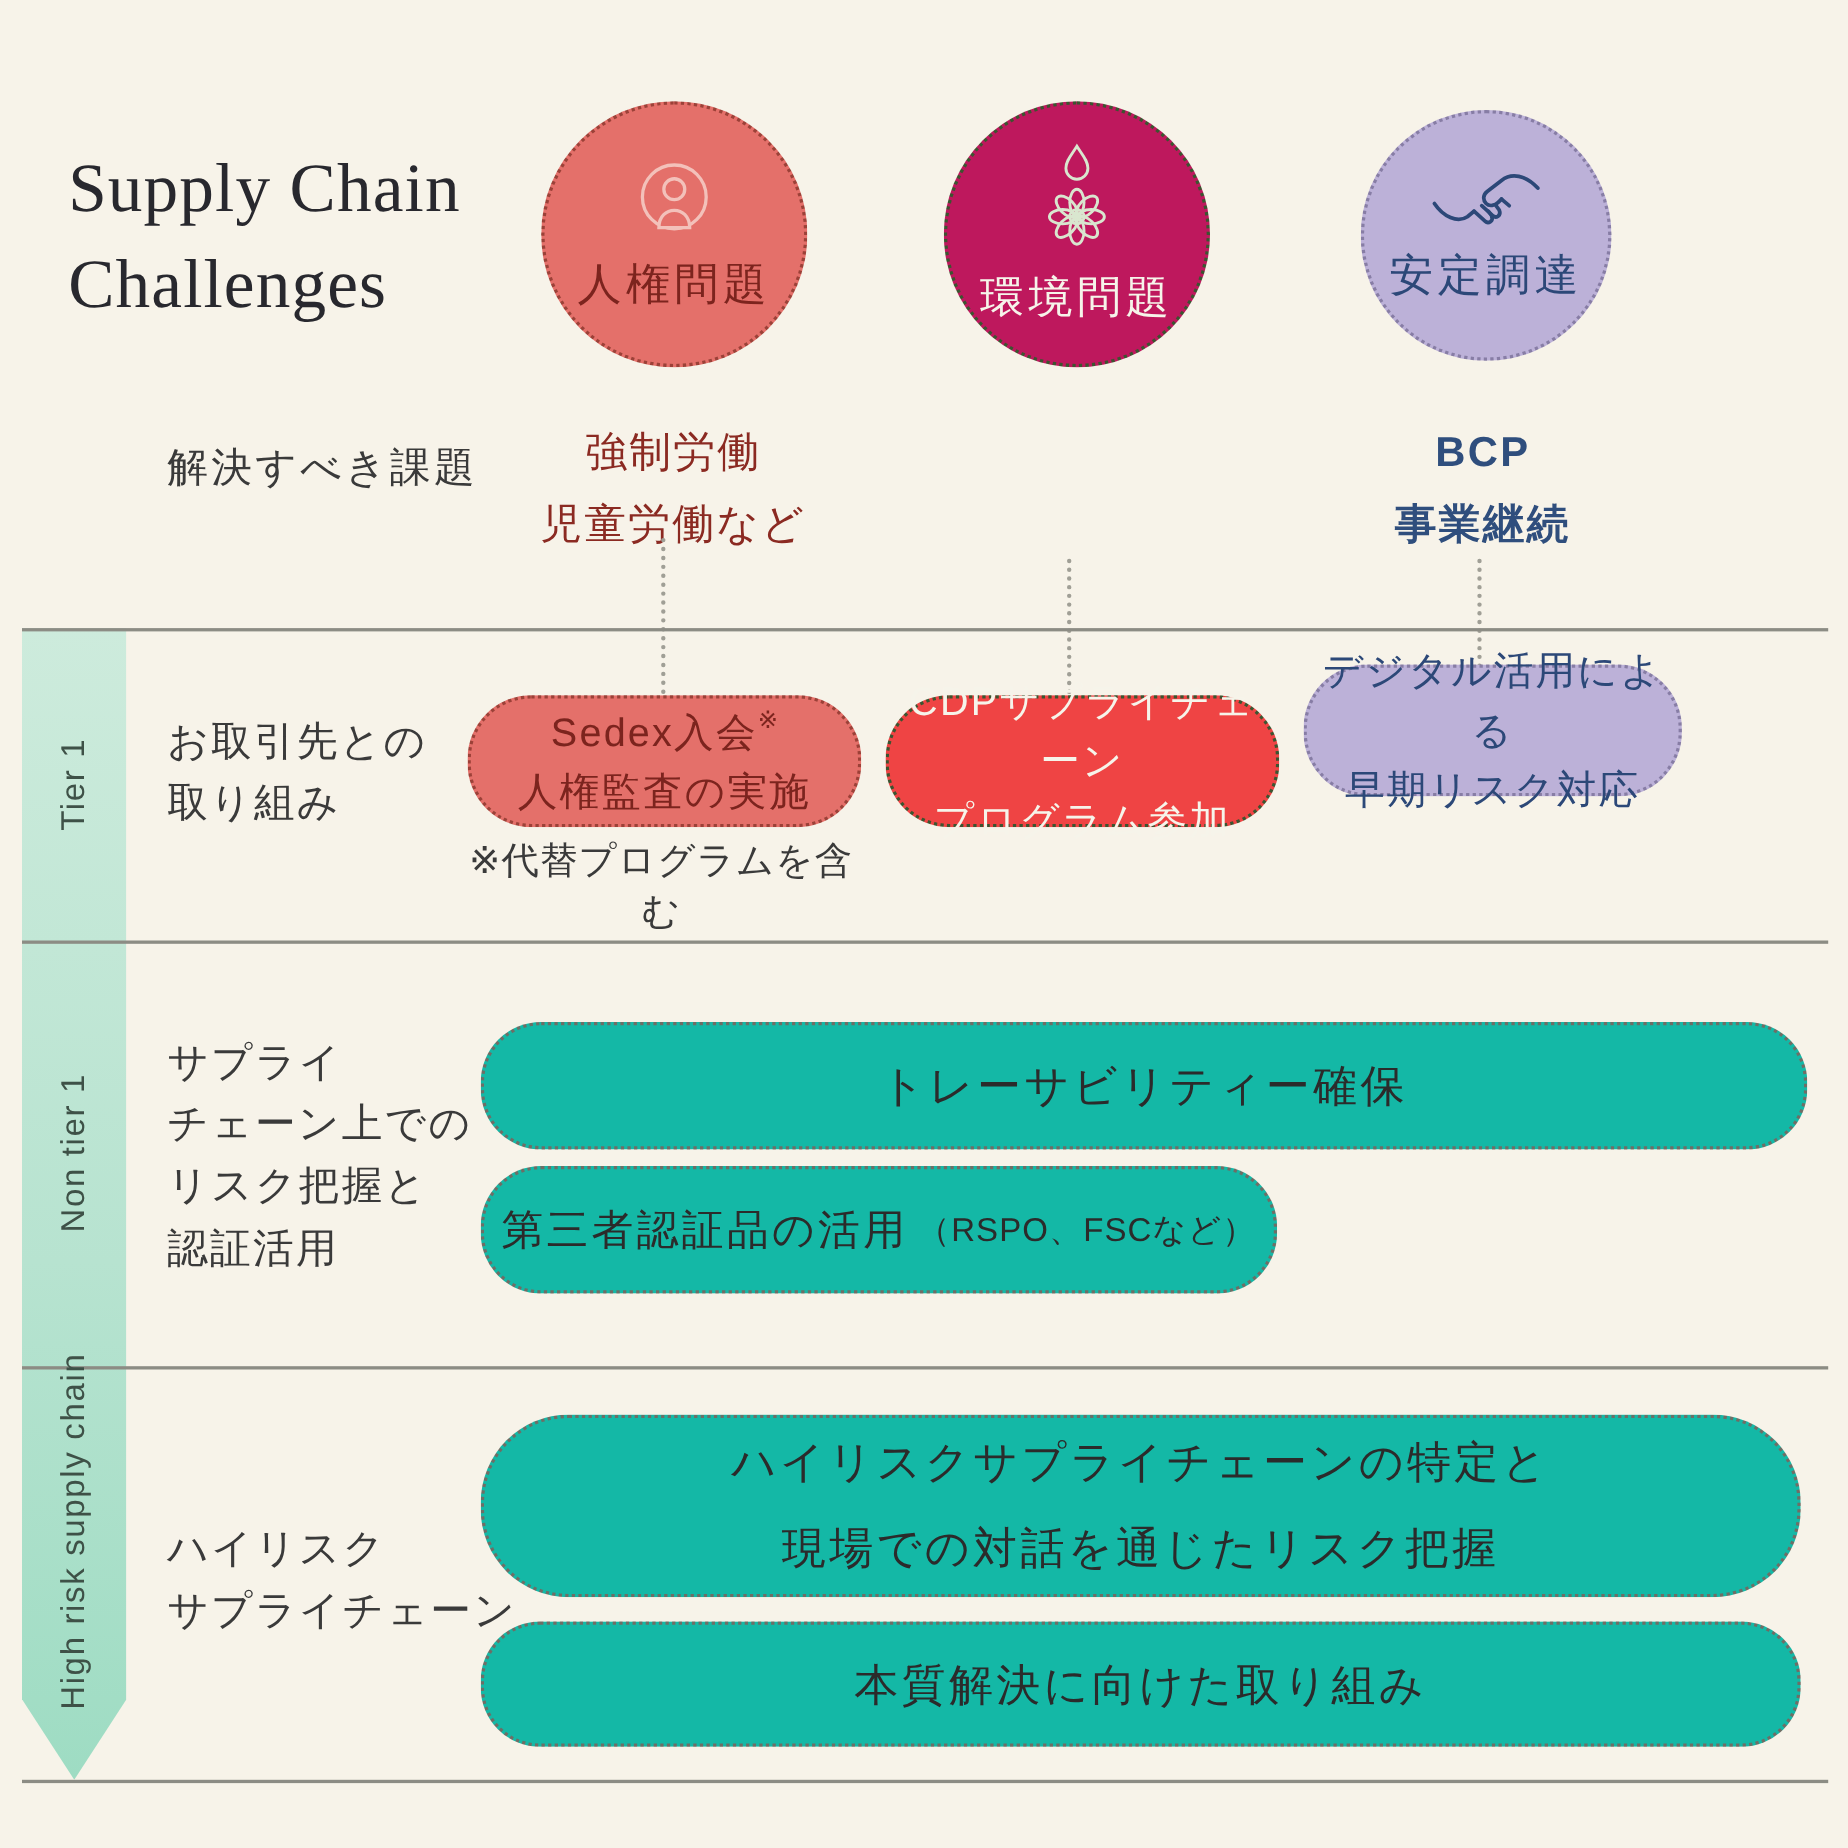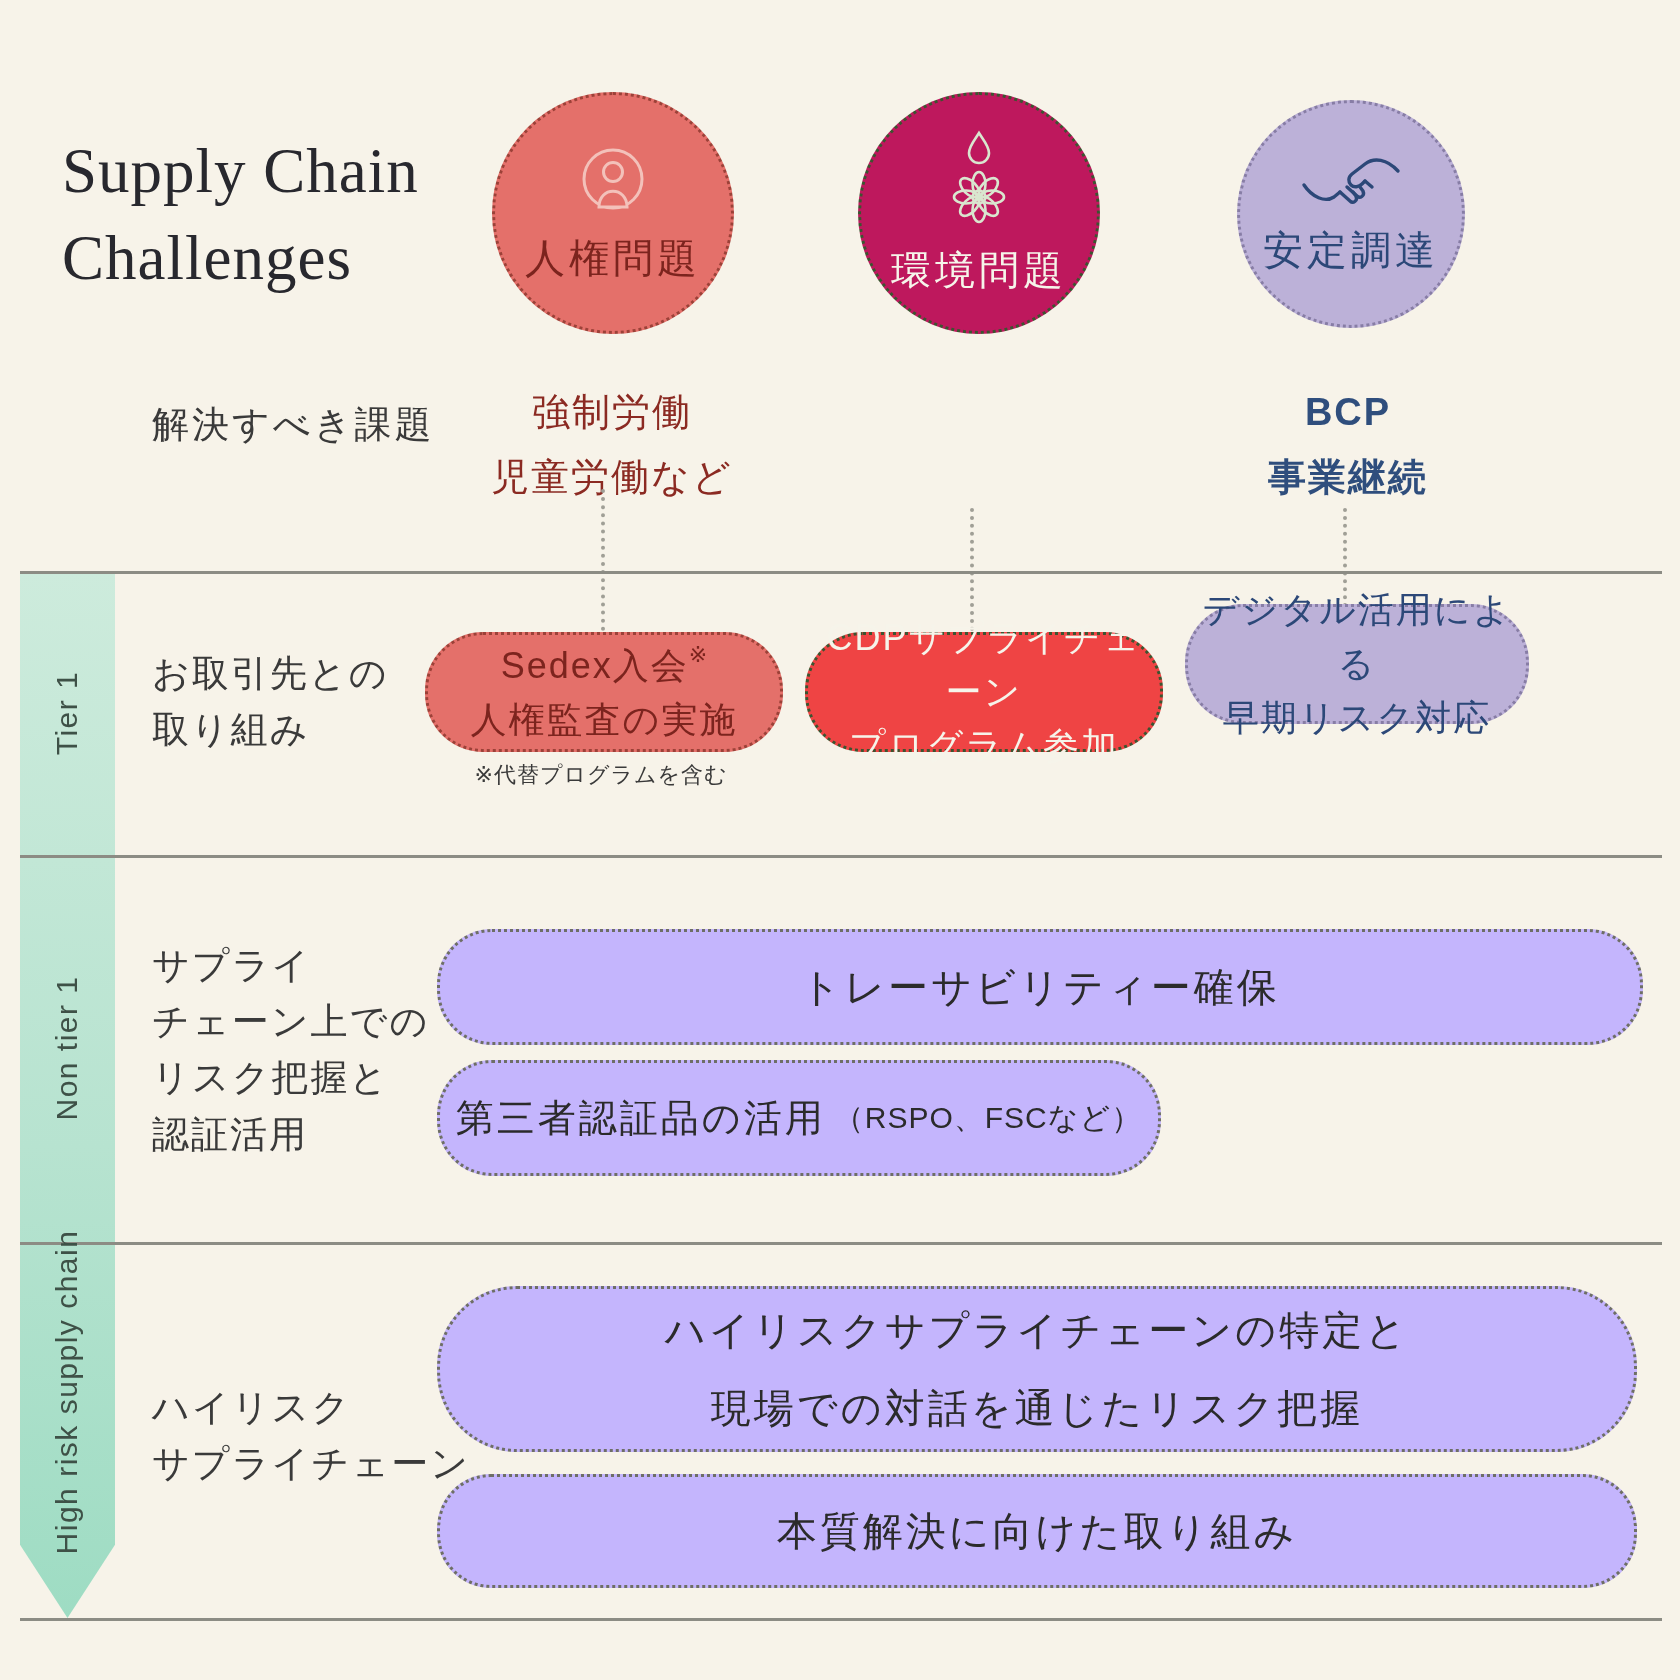--- a/index.html
+++ b/index.html
@@ -25,22 +25,22 @@
            clip-path:polygon(0 0,100% 0,100% 93%,50% 100%,0 93%);}
   .side-label{white-space:nowrap;font-size:30px;color:#3e5147;letter-spacing:1.5px;font-weight:500;
               transform:translate(-50%,-50%) rotate(-90deg);}
   .row-label{font-size:37px;line-height:1.52;letter-spacing:2px;color:#3a3a3a;}
   .pill1{height:114px;border-radius:58px;display:flex;flex-direction:column;justify-content:center;
          align-items:center;text-align:center;font-size:36px;line-height:1.5;letter-spacing:2px;font-weight:500;}
   .p-red{background:#e4706a;border:3px dotted #9c4138;color:#7c241e;}
   .p-green{background:#ef4444;border:3px dotted #3c5430;color:#f6f4ea;}
   .p-purple{background:#bcb1d8;border:3px dotted #877da5;color:#2c4878;}
   .sup{font-size:22px;vertical-align:16px;letter-spacing:0;}
-  .note{width:352px;text-align:center;font-size:22px;letter-spacing:1px;color:#3a3a3a;font-weight:500;}
-  .pill-white{background:#c4b5fd;border:3px dotted #6e6e66;display:flex;flex-direction:column;
+  .note{width:352px;text-align:center;font-size:34px;letter-spacing:1px;color:#3a3a3a;font-weight:500;}
+  .pill-white{background:#14b8a6;border:3px dotted #6e6e66;display:flex;flex-direction:column;
               justify-content:center;align-items:center;text-align:center;color:#2b2b2b;
               font-size:40px;letter-spacing:3px;font-weight:500;}
   .paren{font-size:30px;letter-spacing:1px;margin-left:8px;}
   .two-line{line-height:1.95;}
   svg{display:block;}
 </style>
 </head>
 <body>
 
 <div class="canvas">

